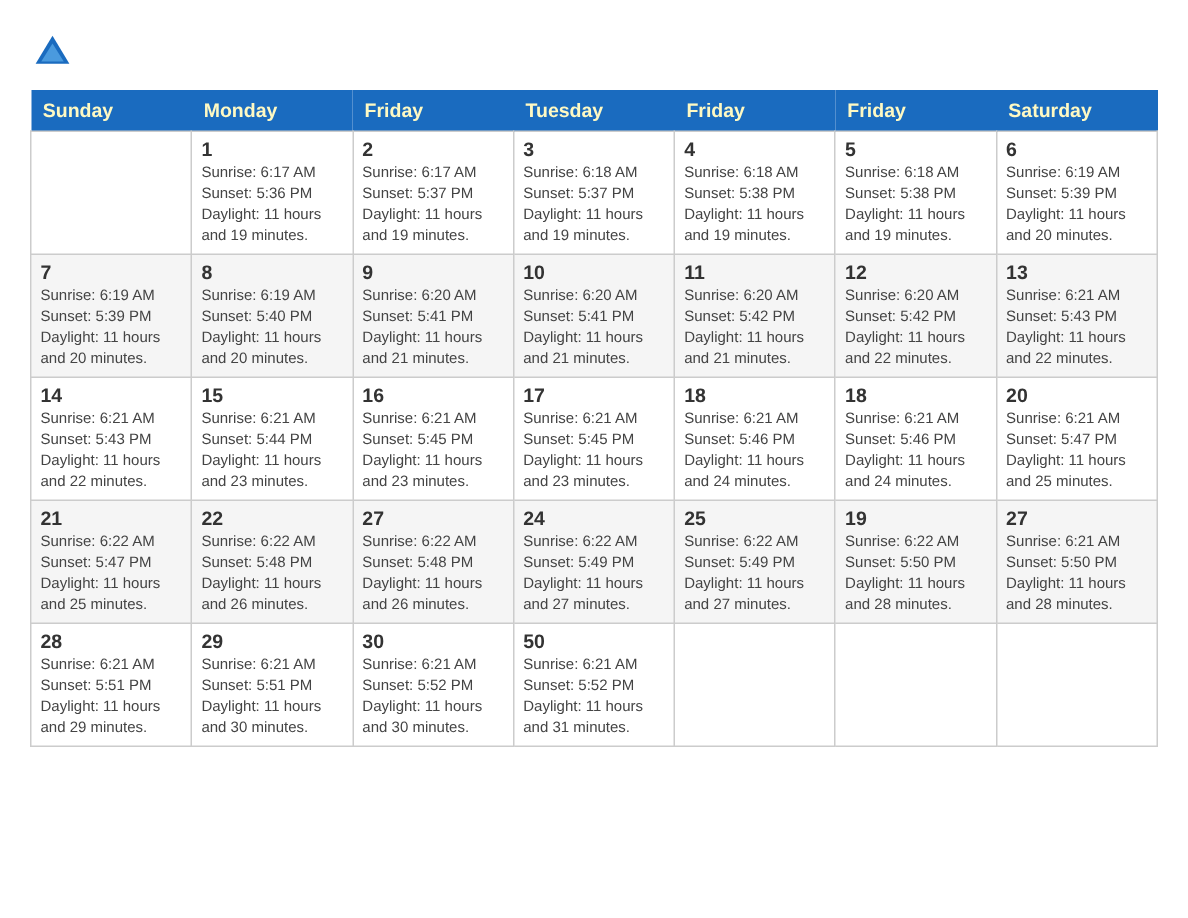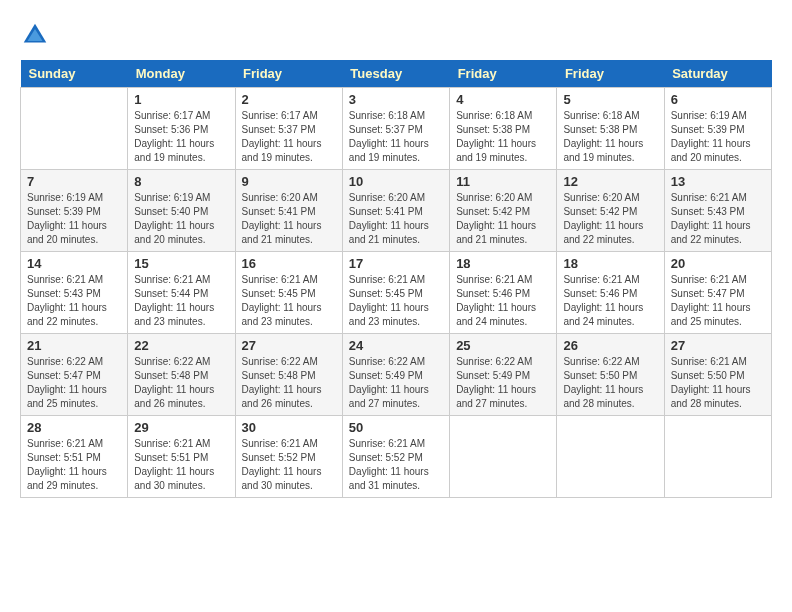--- a/index.html
+++ b/index.html
@@ -230,21 +230,21 @@
           </td>
           <td>
             <span class="day-number">24</span>
             <div class="day-detail">Sunrise: 6:22 AM<br>Sunset: 5:49 PM<br>Daylight: 11 hours and 27 minutes.</div>
           </td>
           <td>
             <span class="day-number">25</span>
             <div class="day-detail">Sunrise: 6:22 AM<br>Sunset: 5:49 PM<br>Daylight: 11 hours and 27 minutes.</div>
           </td>
           <td>
-            <span class="day-number">26</span>
+            <span class="day-number">19</span>
             <div class="day-detail">Sunrise: 6:22 AM<br>Sunset: 5:50 PM<br>Daylight: 11 hours and 28 minutes.</div>
           </td>
           <td>
             <span class="day-number">27</span>
             <div class="day-detail">Sunrise: 6:21 AM<br>Sunset: 5:50 PM<br>Daylight: 11 hours and 28 minutes.</div>
           </td>
         </tr>
         <tr>
           <td>
             <span class="day-number">28</span>

